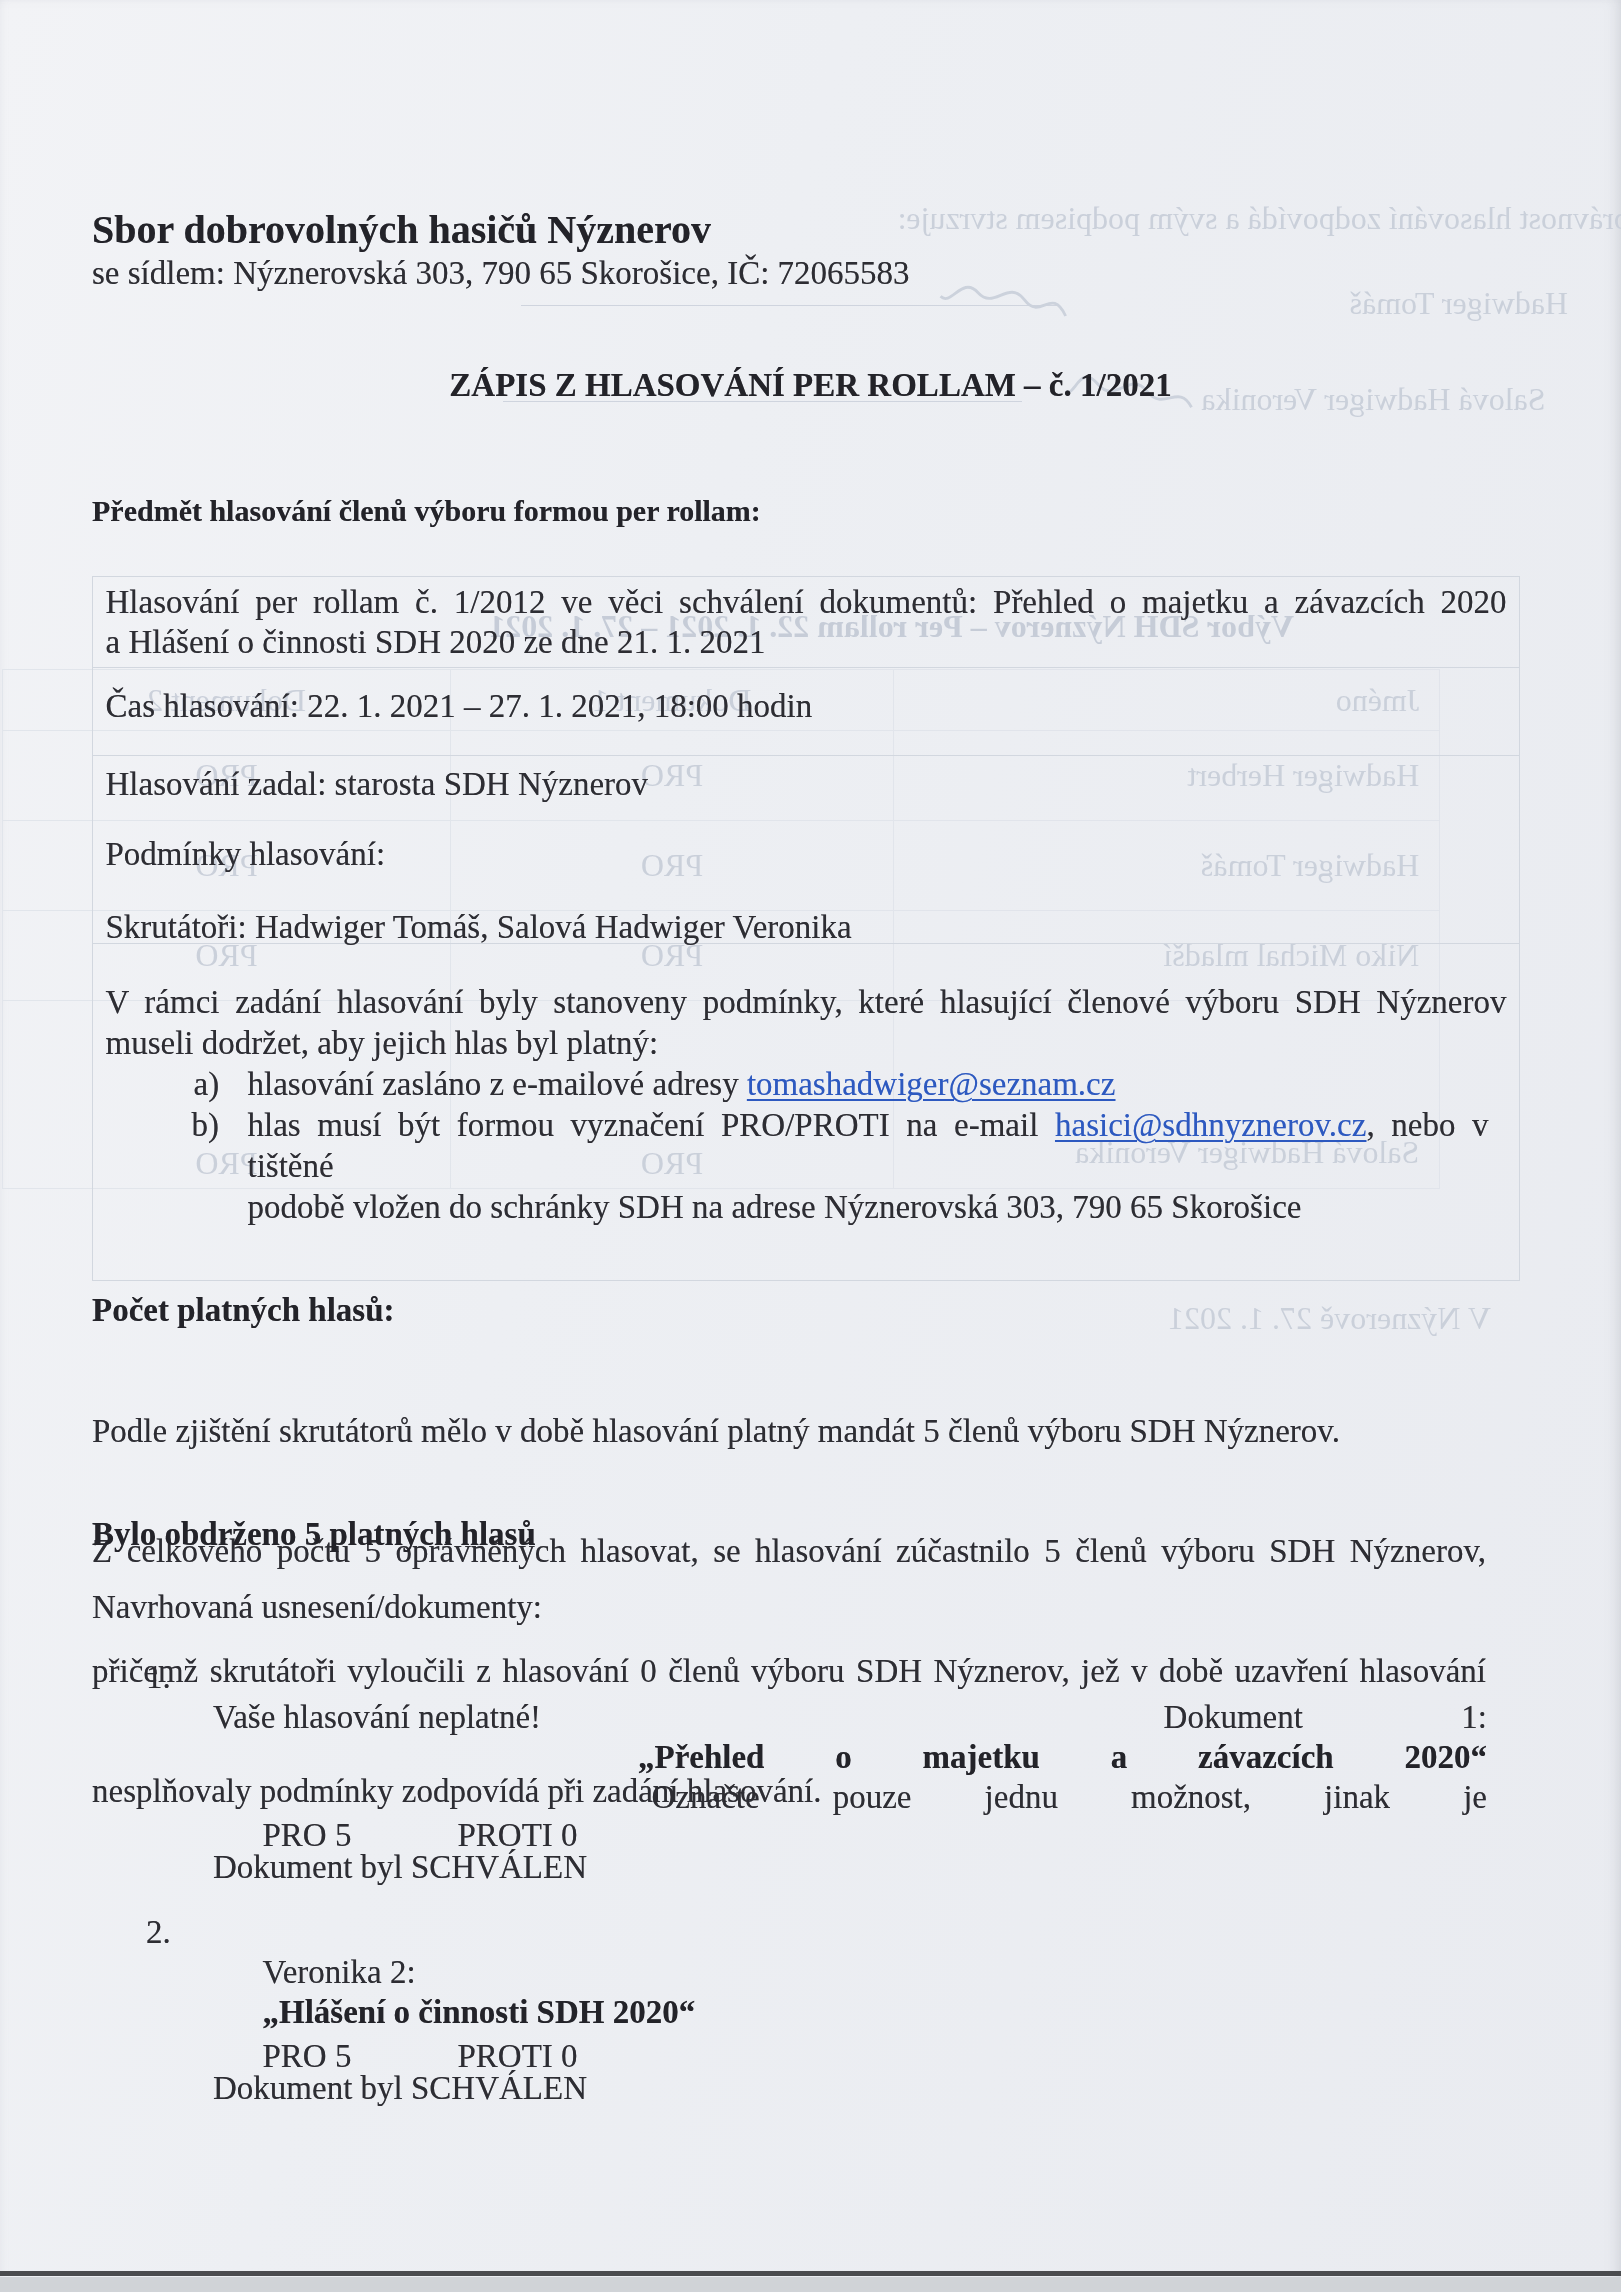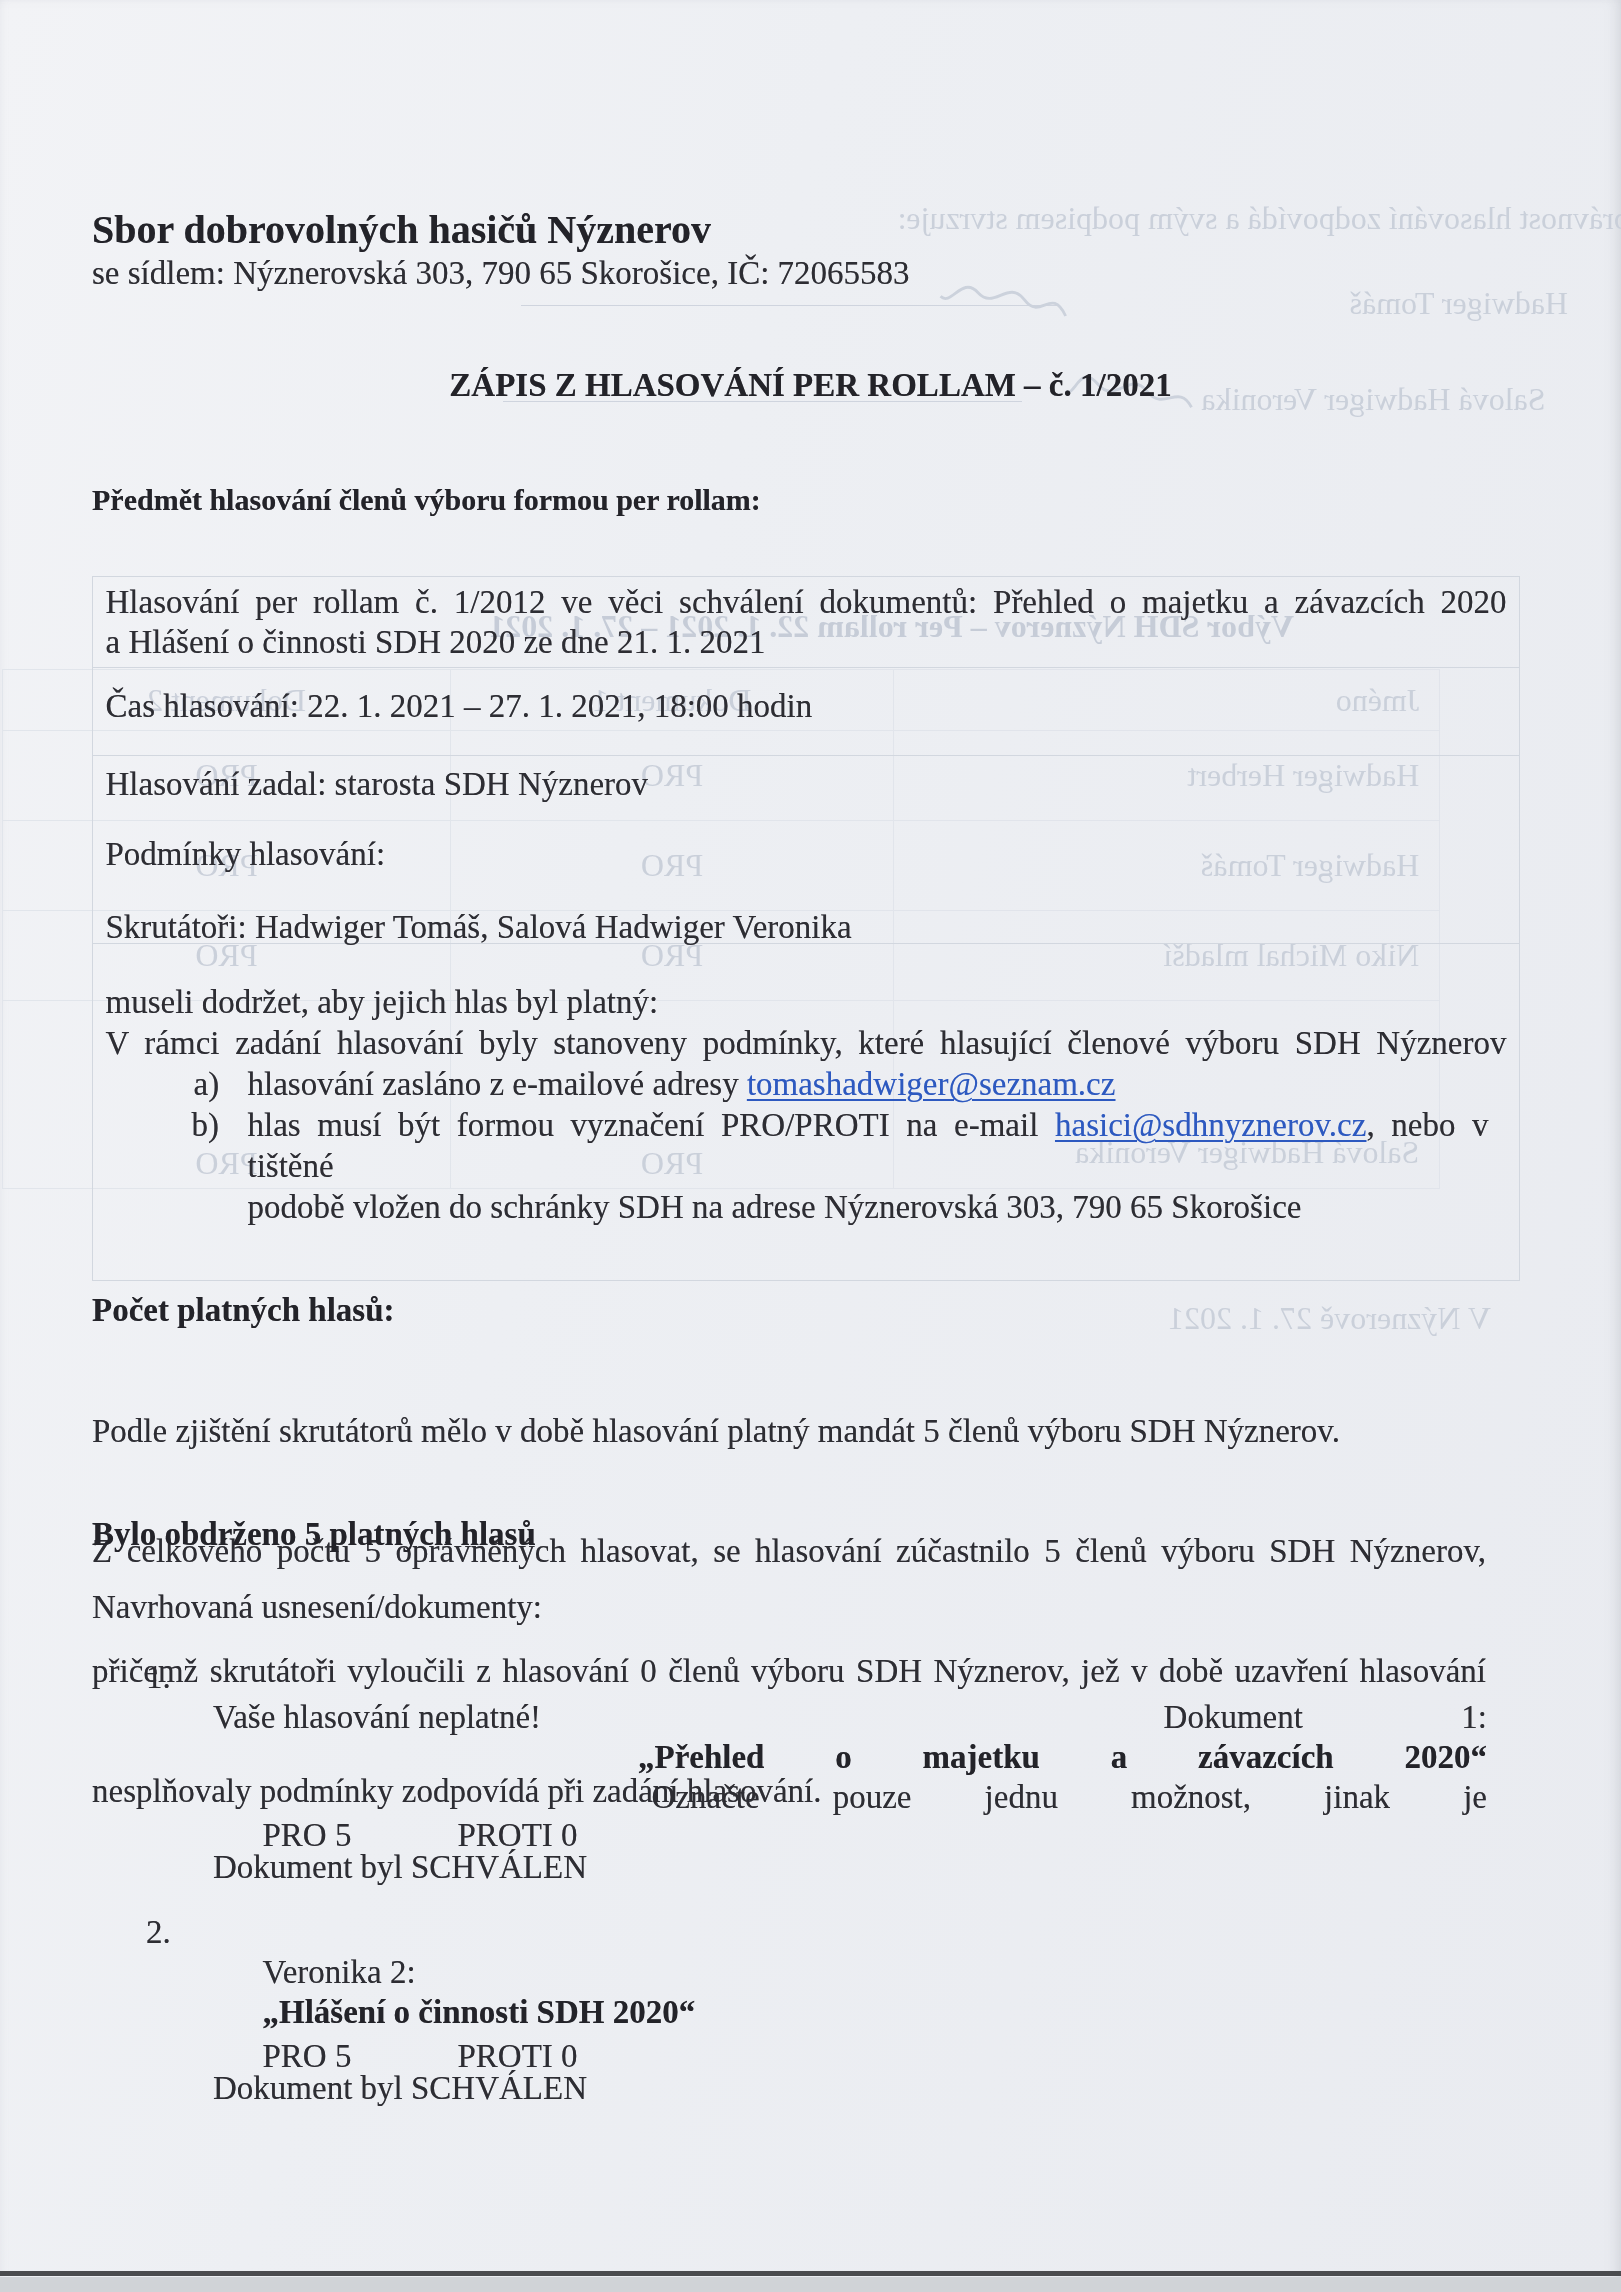--- a/index.html
+++ b/index.html
@@ -110,38 +110,38 @@
   </div>
 
   <div id="front">
 
     <div class="t b" style="left:92px;top:206px;font-size:40px;line-height:47px;">Sbor dobrovolných hasičů Nýznerov</div>
 
     <div class="t" style="left:92px;top:253px;">se sídlem: Nýznerovská 303, 790 65 Skorošice, IČ: 72065583</div>
 
     <div class="t b center" style="left:0;top:360px;width:1621px;font-size:33px;line-height:50px;">ZÁPIS Z HLASOVÁNÍ PER ROLLAM – č. 1/2021</div>
 
-    <div class="t b" style="left:92px;top:480px;font-size:30px;">Předmět hlasování členů výboru formou per rollam:</div>
+    <div class="t b" style="left:92px;top:491px;font-size:30px;">Předmět hlasování členů výboru formou per rollam:</div>
 
     <div class="infotable">
       <div class="irow" style="height:91px;padding-top:4.5px;">
         <div class="itext just">Hlasování per rollam č. 1/2012 ve věci schválení dokumentů: Přehled o majetku a závazcích 2020</div>
         <div class="itext">a Hlášení o činnosti SDH 2020 ze dne 21. 1. 2021</div>
       </div>
       <div class="irow" style="height:88px;padding-top:18px;">
         <div class="itext">Čas hlasování: 22. 1. 2021 – 27. 1. 2021, 18:00 hodin</div>
       </div>
       <div class="irow" style="height:188px;padding-top:8px;">
         <div class="itext">Hlasování zadal: starosta SDH Nýznerov</div>
         <div class="itext b" style="margin-top:30px;">Podmínky hlasování:</div>
         <div class="itext" style="margin-top:33px;">Skrutátoři: Hadwiger Tomáš, Salová Hadwiger Veronika</div>
       </div>
       <div class="irow" style="height:253px;padding-top:38px;">
+        <div class="itext just" style="line-height:41px;">V rámci zadání hlasování byly stanoveny podmínky, které hlasující členové výboru SDH Nýznerov</div>
         <div class="itext" style="line-height:41px;">museli dodržet, aby jejich hlas byl platný:</div>
-        <div class="itext just" style="line-height:41px;">V rámci zadání hlasování byly stanoveny podmínky, které hlasující členové výboru SDH Nýznerov</div>
         <div class="itext" style="position:relative;line-height:41px;padding-left:142px;">
           <span style="position:absolute;left:88px;">a)</span><span>hlasování zasláno z e-mailové adresy</span>
           <a class="link">tomashadwiger@seznam.cz</a>
         </div>
         <div class="itext just" style="position:relative;line-height:41px;padding-left:142px;width:1241px;">
           <span style="position:absolute;left:86px;">b)</span><span>hlas musí být formou vyznačení PRO/PROTI na e-mail</span>
           <a class="link">hasici@sdhnyznerov.cz</a><span>, nebo v tištěné</span>
         </div>
         <div class="itext" style="line-height:41px;padding-left:142px;">podobě vložen do schránky SDH na adrese Nýznerovská 303, 790 65 Skorošice</div>
       </div>

